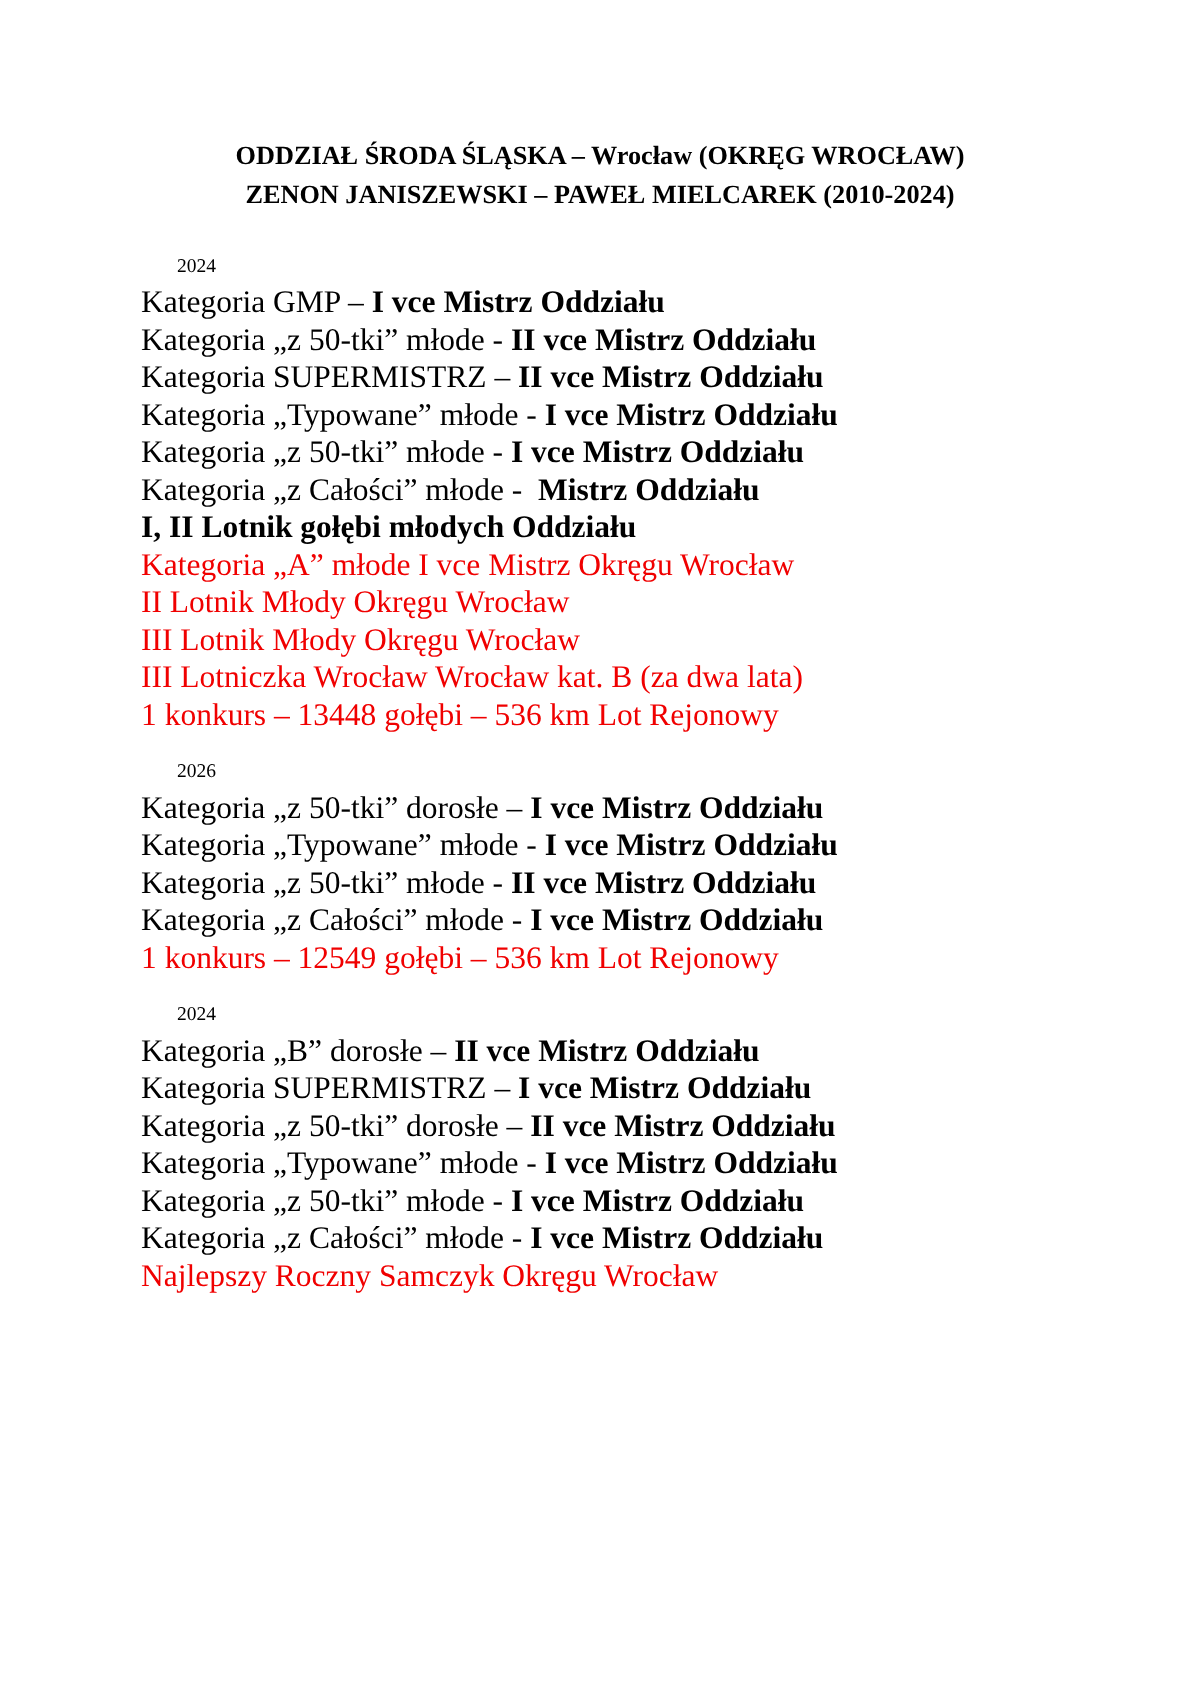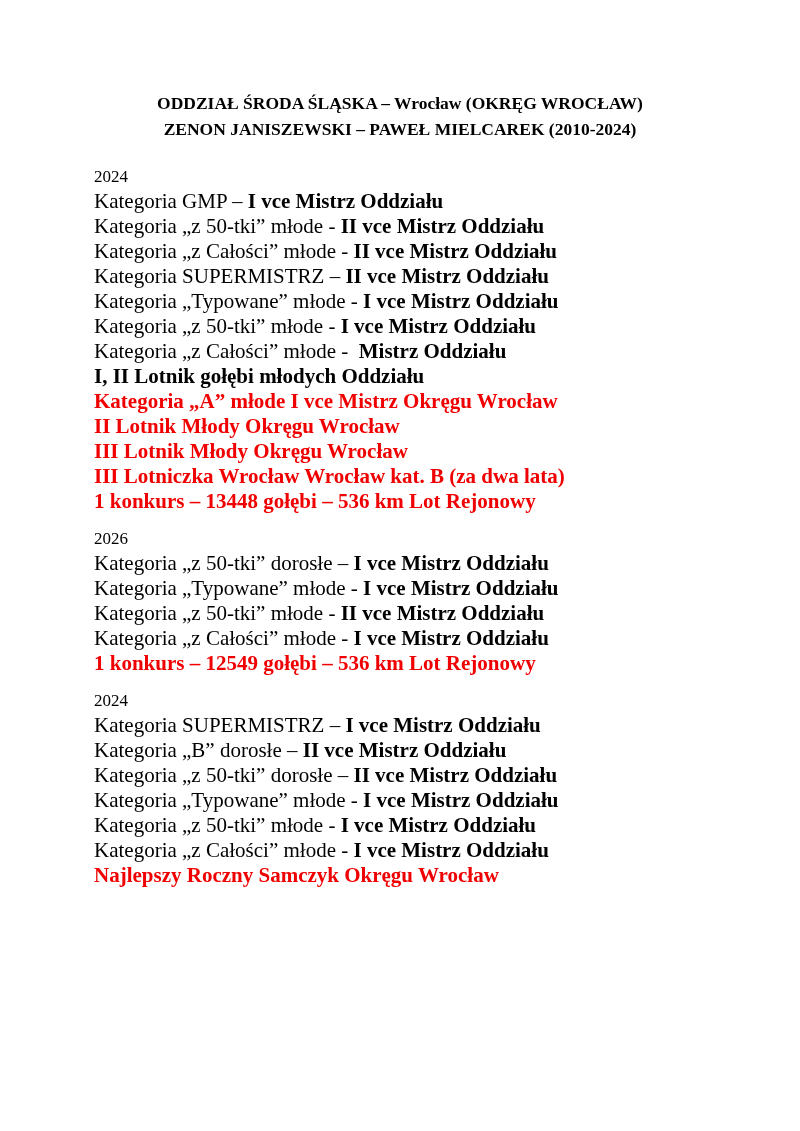--- a/index.html
+++ b/index.html
@@ -27,57 +27,56 @@
     font-size: 17.5px;
     line-height: 26px;
     margin-bottom: 22px;
   }
   .line {
     font-size: 21px;
     line-height: 25px;
     white-space: pre-wrap;
   }
   .line .bold { font-weight: bold; }
-  .line .red  { color: var(--red-color, #ff0000); font-weight: bold; }
-  .year { font-size: 17px; }
+  .line .red  { color: var(--red-color, #ff0000); font-weight: normal; }
+  .year { font-size: 13px; margin-left: 24px; }
   .spacer { height: 12px; }
 </style>
 </head>
 <body>
 
 <div class="page">
   <div class="doc-header">
     <div>ODDZIAŁ ŚRODA ŚLĄSKA – Wrocław (OKRĘG WROCŁAW)</div>
     <div>ZENON JANISZEWSKI – PAWEŁ MIELCAREK (2010-2024)</div>
   </div>
   <div>
       <div class="line year"><span>2024</span></div>
       <div class="line"><span>Kategoria GMP – </span><span class="bold">I vce Mistrz Oddziału</span></div>
       <div class="line"><span>Kategoria „z 50-tki” młode - </span><span class="bold">II vce Mistrz Oddziału</span></div>
-      <div class="line"><span>Kategoria „z Całości” młode - </span><span class="bold">II vce Mistrz Oddziału</span></div>
       <div class="line"><span>Kategoria SUPERMISTRZ – </span><span class="bold">II vce Mistrz Oddziału</span></div>
       <div class="line"><span>Kategoria „Typowane” młode - </span><span class="bold">I vce Mistrz Oddziału</span></div>
       <div class="line"><span>Kategoria „z 50-tki” młode - </span><span class="bold">I vce Mistrz Oddziału</span></div>
       <div class="line"><span>Kategoria „z Całości” młode -  </span><span class="bold">Mistrz Oddziału</span></div>
       <div class="line"><span class="bold">I, II Lotnik gołębi młodych Oddziału</span></div>
       <div class="line"><span class="bold red">Kategoria „A” młode I vce Mistrz Okręgu Wrocław</span></div>
       <div class="line"><span class="bold red">II Lotnik Młody Okręgu Wrocław</span></div>
       <div class="line"><span class="bold red">III Lotnik Młody Okręgu Wrocław</span></div>
       <div class="line"><span class="bold red">III Lotniczka Wrocław Wrocław kat. B (za dwa lata)</span></div>
       <div class="line"><span class="bold red">1 konkurs – 13448 gołębi – 536 km Lot Rejonowy</span></div>
       <div class="spacer"></div>
       <div class="line year"><span>2026</span></div>
       <div class="line"><span>Kategoria „z 50-tki” dorosłe – </span><span class="bold">I vce Mistrz Oddziału</span></div>
       <div class="line"><span>Kategoria „Typowane” młode - </span><span class="bold">I vce Mistrz Oddziału</span></div>
       <div class="line"><span>Kategoria „z 50-tki” młode - </span><span class="bold">II vce Mistrz Oddziału</span></div>
       <div class="line"><span>Kategoria „z Całości” młode - </span><span class="bold">I vce Mistrz Oddziału</span></div>
       <div class="line"><span class="bold red">1 konkurs – 12549 gołębi – 536 km Lot Rejonowy</span></div>
       <div class="spacer"></div>
       <div class="line year"><span>2024</span></div>
+      <div class="line"><span>Kategoria „B” dorosłe – </span><span class="bold">II vce Mistrz Oddziału</span></div>
       <div class="line"><span>Kategoria SUPERMISTRZ – </span><span class="bold">I vce Mistrz Oddziału</span></div>
-      <div class="line"><span>Kategoria „B” dorosłe – </span><span class="bold">II vce Mistrz Oddziału</span></div>
       <div class="line"><span>Kategoria „z 50-tki” dorosłe – </span><span class="bold">II vce Mistrz Oddziału</span></div>
       <div class="line"><span>Kategoria „Typowane” młode - </span><span class="bold">I vce Mistrz Oddziału</span></div>
       <div class="line"><span>Kategoria „z 50-tki” młode - </span><span class="bold">I vce Mistrz Oddziału</span></div>
       <div class="line"><span>Kategoria „z Całości” młode - </span><span class="bold">I vce Mistrz Oddziału</span></div>
       <div class="line"><span class="bold red">Najlepszy Roczny Samczyk Okręgu Wrocław</span></div>
     </div>
 </div>
 
 </body></html>

